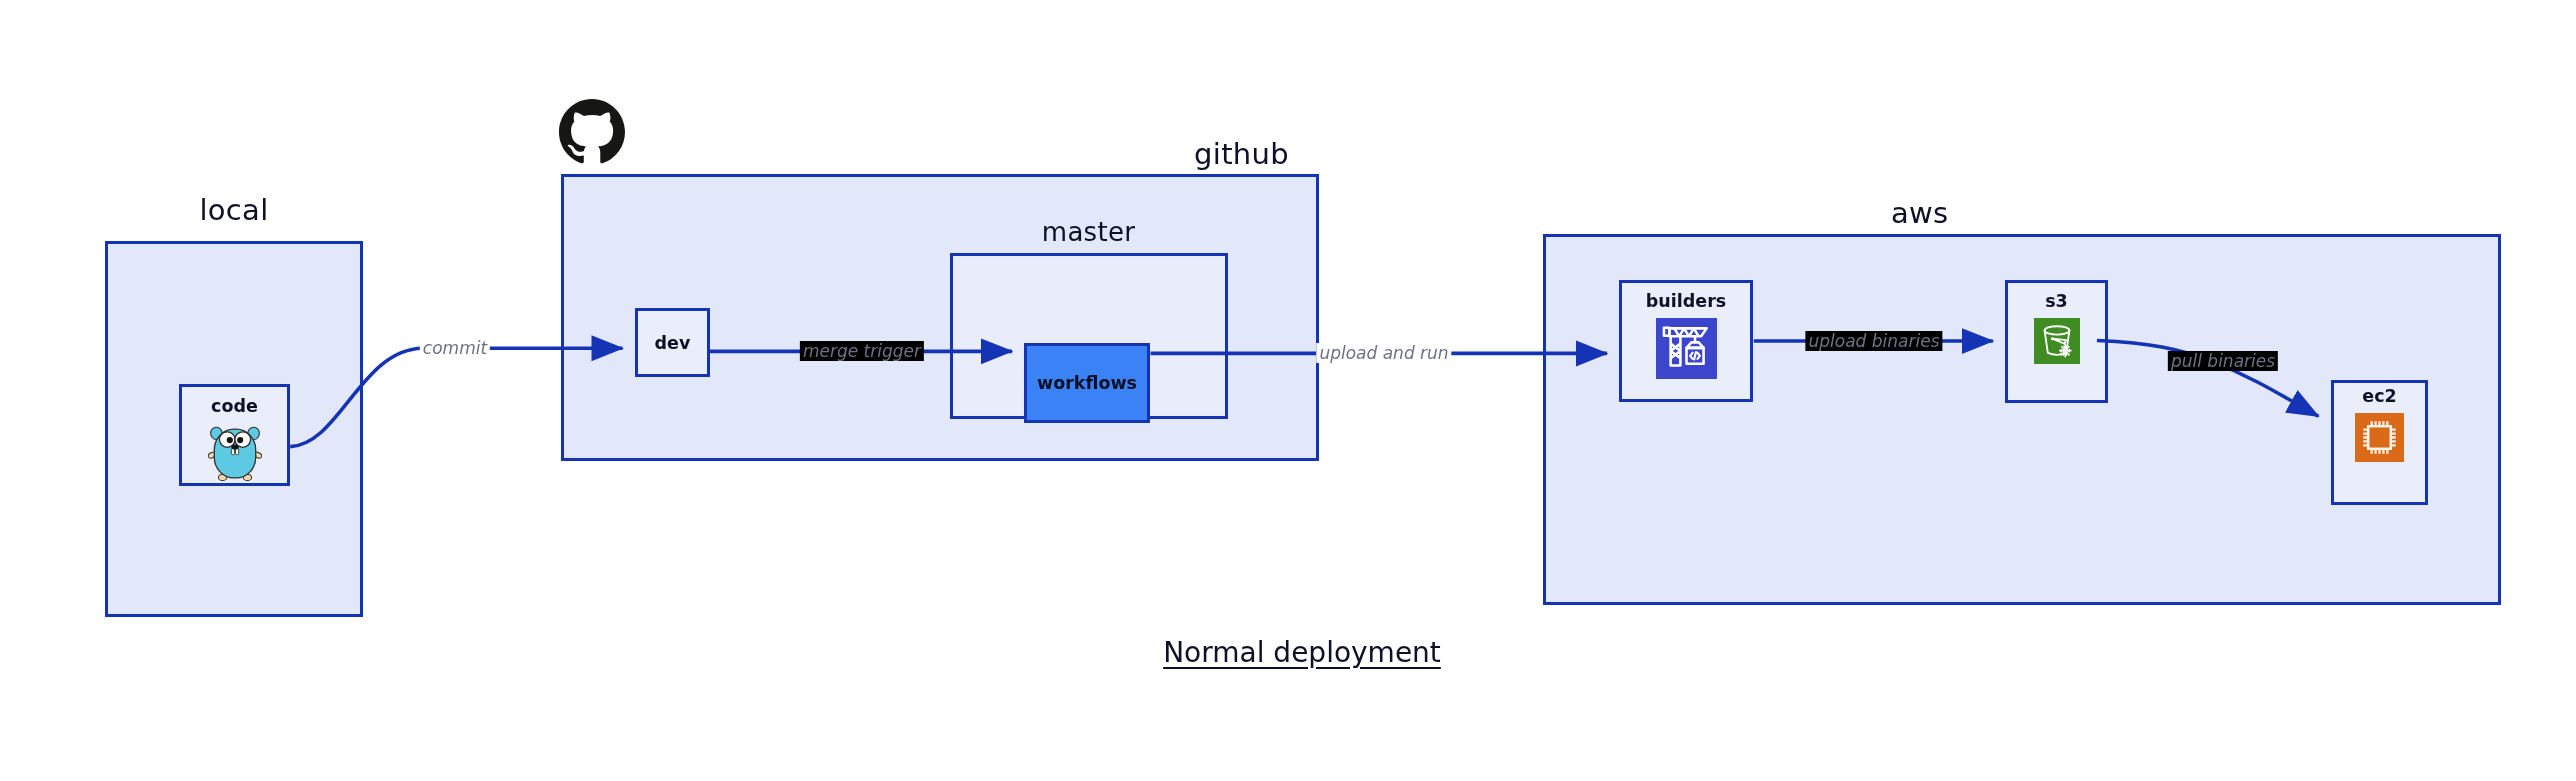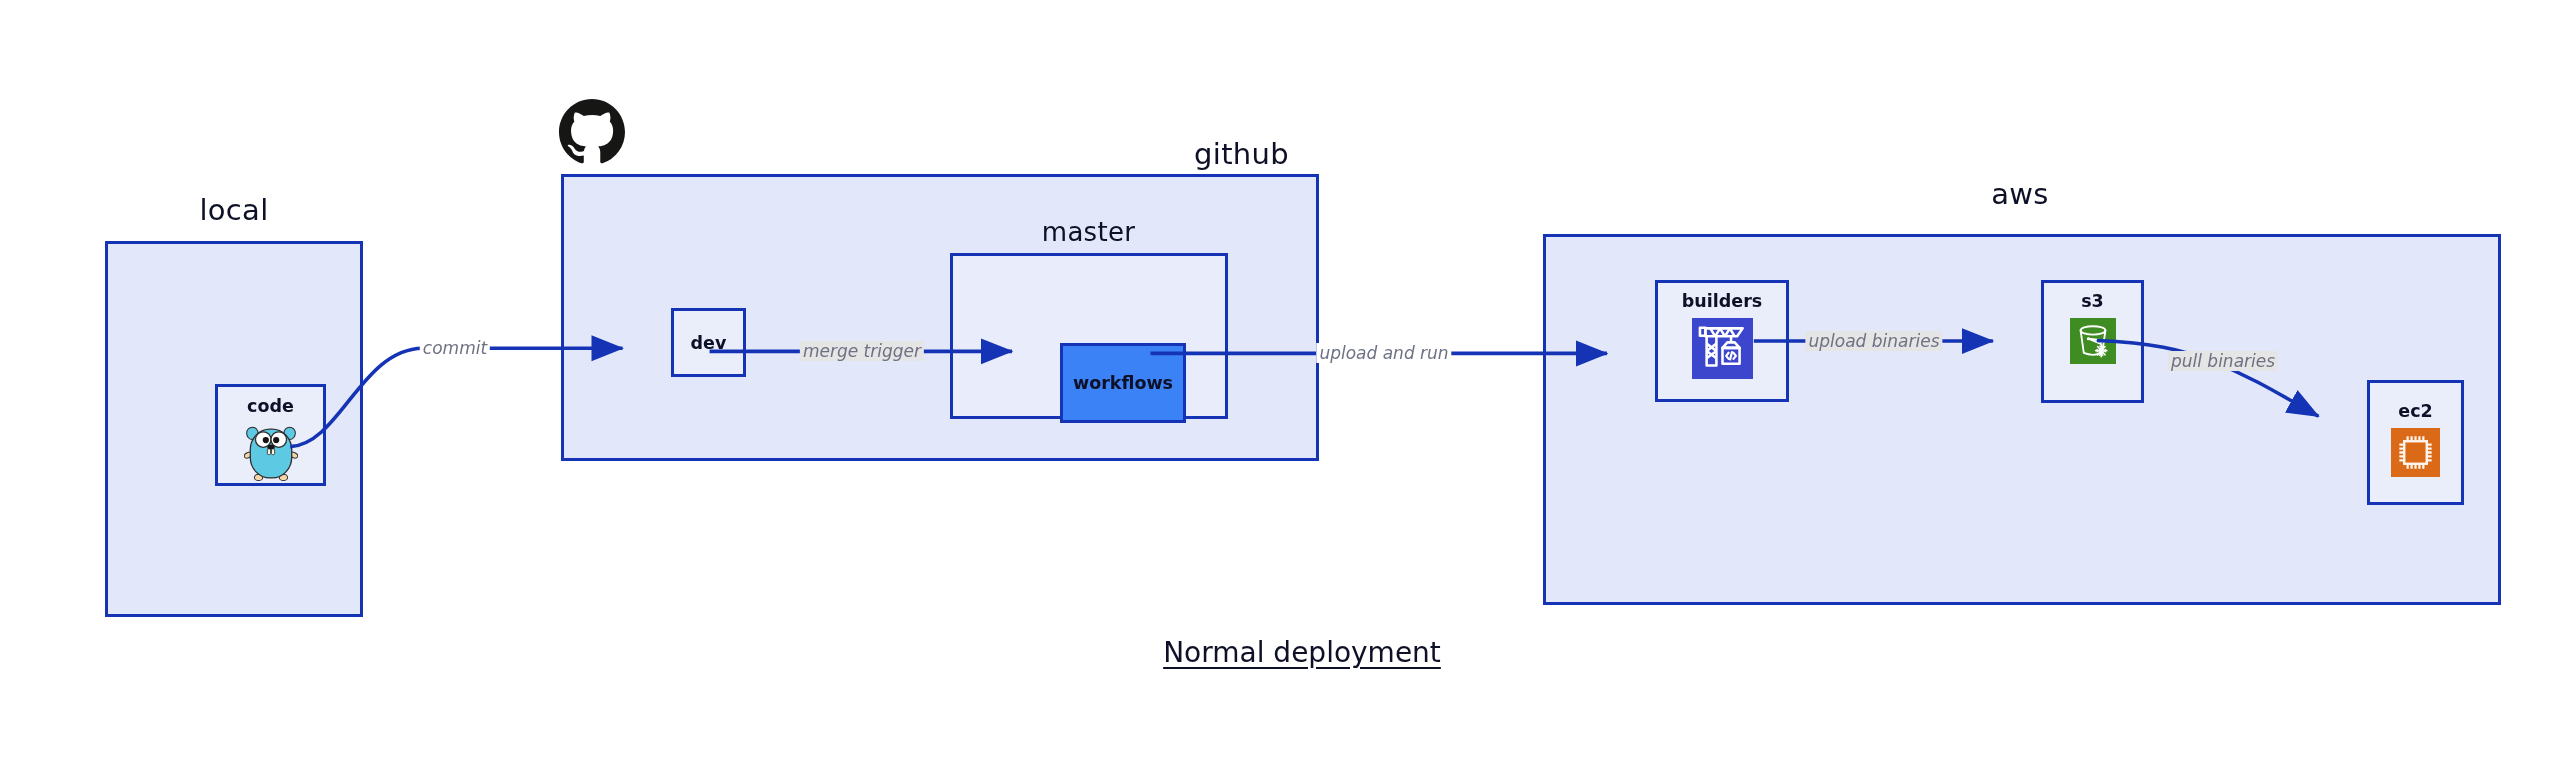--- a/index.html
+++ b/index.html
@@ -34,21 +34,20 @@
     border: 3.6px solid #1433b5;
   }
   .node-box {
     position: absolute;
     box-sizing: border-box;
     background: #eaeefb;
     border: 3.6px solid #1433b5;
     display: flex;
     flex-direction: column;
     align-items: center;
-    margin-left: 36px;
   }
   .group-label {
     position: absolute;
     color: #0d1026;
     font-size: 29px;
     font-weight: 400;
     letter-spacing: 0.3px;
     white-space: nowrap;
     font-family: "DejaVu Sans", sans-serif;
   }
@@ -75,21 +74,21 @@
     position: absolute;
     color: #6d7183;
     font-size: 17px;
     font-style: italic;
     white-space: nowrap;
     background: transparent;
     font-family: "DejaVu Sans", sans-serif;
     transform: translate(-50%, -50%);
   }
   .edge-label.on-white { background: #ffffff; padding: 0 3.1px; }
-  .edge-label.on-lav { background: #e5e5e5; padding: 0 3.1px; }
+  .edge-label.on-lav { background: #000000; padding: 0 3.1px; }
   #diagram-title {
     position: absolute;
     color: #0d1026;
     font-size: 28px;
     font-weight: 400;
     text-decoration: underline;
     text-underline-offset: 5.2px;
     white-space: nowrap;
     transform: translateX(-50%);
     font-family: "DejaVu Sans", sans-serif;
@@ -151,21 +150,21 @@
   <div class="sub-box" id="box-master" style="left:950px; top:253px; width:278px; height:166px;"></div>
 
   <div class="node-box" id="node-dev" style="left:635px; top:308px; width:75px; height:69px; justify-content:center;">
     <div class="node-label">dev</div>
   </div>
 
   <div class="node-box" id="node-workflows" style="left:1024px; top:343px; width:126px; height:80px; justify-content:center; background:#3b82f6;">
     <div class="node-label">workflows</div>
   </div>
 
-  <div class="group-label" style="left:1891px; top:177px; width:258px; text-align:center;">aws</div>
+  <div class="group-label" style="left:1891px; top:196px; width:258px; ">aws</div>
   <div class="group-box" id="box-aws" style="left:1543px; top:234px; width:958px; height:371px;"></div>
 
   <div class="node-box" id="node-builders" style="left:1619px; top:280px; width:134px; height:122px; padding-top:8.2px;">
     <div class="node-label">builders</div>
     <div class="icon-wrap" style="margin-top:7.2px;">
       <svg width="61" height="61" viewBox="0 0 100 100" xmlns="http://www.w3.org/2000/svg">
         <rect x="0" y="0" width="100" height="100" fill="#3c46cc"></rect>
         <g fill="none" stroke="#ffffff" stroke-width="4.2" stroke-linejoin="round">
 
           <rect x="13" y="16" width="9" height="13"></rect>
@@ -207,21 +206,21 @@
         <g stroke="#ffffff" stroke-width="2.6" stroke-linecap="round">
           <path d="M68 64 L64.5 61 M68 64 L71.5 61"></path>
           <path d="M68 78 L64.5 81 M68 78 L71.5 81"></path>
           <path d="M61.5 71 L58.8 68.2 M61.5 71 L58.8 73.8"></path>
           <path d="M74.5 71 L77.2 68.2 M74.5 71 L77.2 73.8"></path>
         </g>
       </svg>
     </div>
   </div>
 
-  <div class="node-box" id="node-ec2" style="left:2331px; top:380px; width:97px; height:125px; padding-top:18px;">
+  <div class="node-box" id="node-ec2" style="left:2331px; top:380px; width:97px; height:125px; padding-top:3px;">
     <div class="node-label">ec2</div>
     <div class="icon-wrap" style="margin-top:7.2px;">
       <svg width="49" height="49" viewBox="0 0 100 100" xmlns="http://www.w3.org/2000/svg">
         <rect x="0" y="0" width="100" height="100" fill="#da6a17"></rect>
         <rect x="27" y="27" width="46" height="46" fill="none" stroke="#fdf3ea" stroke-width="5"></rect>
         <g stroke="#fdf3ea" stroke-width="4.6" stroke-linecap="butt">
           <path d="M34 27 V17 M42 27 V17 M50 27 V17 M58 27 V17 M66 27 V17"></path>
           <path d="M34 73 V83 M42 73 V83 M50 73 V83 M58 73 V83 M66 73 V83"></path>
           <path d="M27 34 H17 M27 42 H17 M27 50 H17 M27 58 H17 M27 66 H17"></path>
           <path d="M73 34 H83 M73 42 H83 M73 50 H83 M73 58 H83 M73 66 H83"></path>

